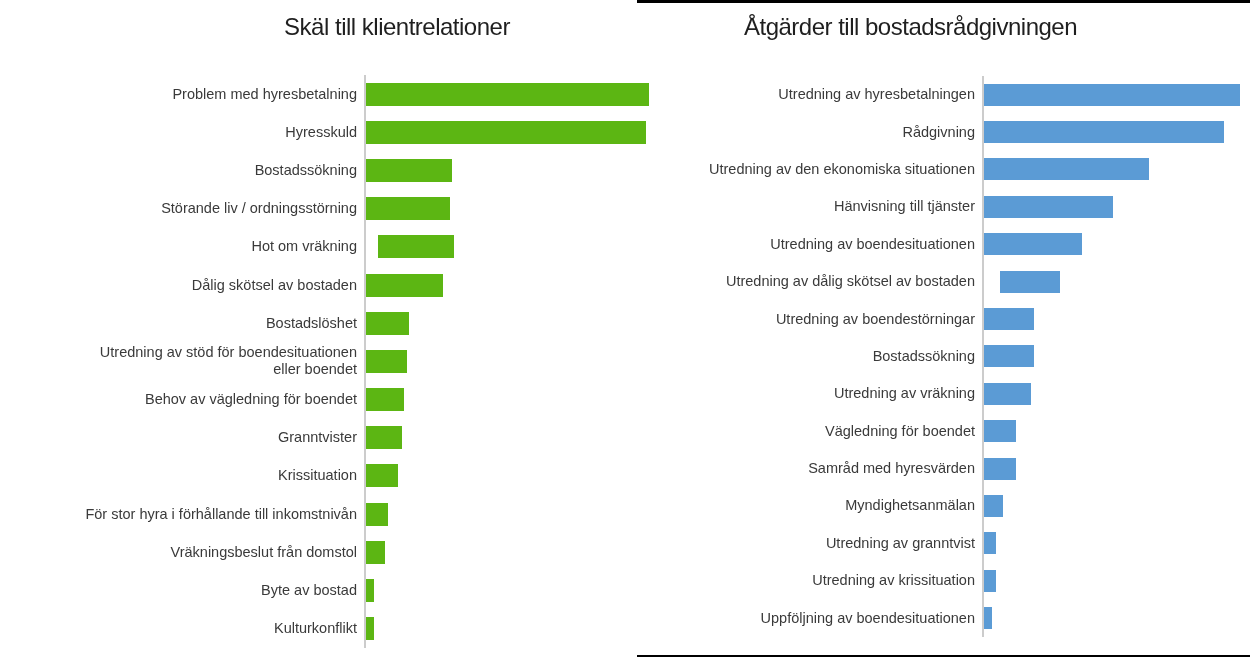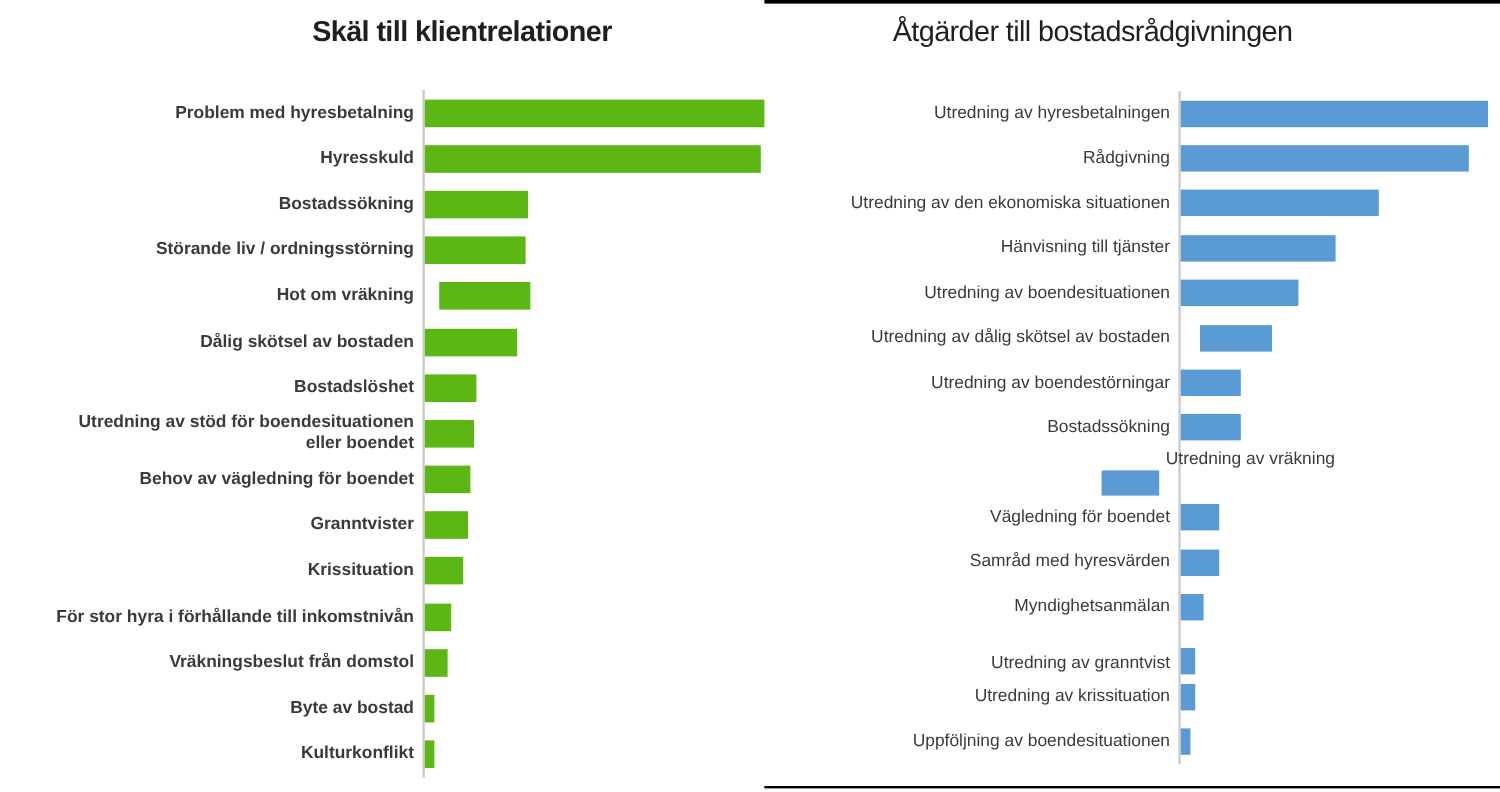--- a/index.html
+++ b/index.html
@@ -4,21 +4,21 @@
 <style>
   * { margin: 0; padding: 0; box-sizing: border-box; }
   html, body {
     width: 1250px; height: 660px;
     background: #ffffff;
     font-family: "Liberation Sans", sans-serif;
     overflow: hidden;
     position: relative;
   }
   .chart { position: absolute; top: 0; height: 660px; }
-  #chart-left  { left: 0;    width: 650px; font-weight: bold; }
+  #chart-left  { left: 12px;    width: 650px; }
   #chart-right { left: 625px; width: 625px; }
 
   .chart-title {
     position: absolute; top: 13px; width: 650px;
     text-align: center;
     font-size: 24px; letter-spacing: -0.5px;
     color: #1f1f1f;
     white-space: nowrap;
   }
   #chart-left  .chart-title { left: 60px;  }
@@ -164,37 +164,37 @@
           <div class="bar" style="width: 59.904px; background: rgb(91, 155, 213);"></div>
         </div>
         <div class="row" style="height: 37.4px;">
           <div class="cat-label">Utredning av boendestörningar</div>
           <div class="bar" style="width: 49.92px; background: rgb(91, 155, 213);"></div>
         </div>
         <div class="row" style="height: 37.4px;">
           <div class="cat-label">Bostadssökning</div>
           <div class="bar" style="width: 49.92px; background: rgb(91, 155, 213);"></div>
         </div>
-        <div class="row" style="height: 37.4px; flex-direction: column;">
+        <div class="row" style="height: 37.4px;">
           <div class="cat-label">Utredning av vräkning</div>
           <div class="bar" style="width: 47.104px; background: rgb(91, 155, 213);"></div>
         </div>
         <div class="row" style="height: 37.4px;">
           <div class="cat-label">Vägledning för boendet</div>
           <div class="bar" style="width: 32px; background: rgb(91, 155, 213);"></div>
         </div>
         <div class="row" style="height: 37.4px;">
           <div class="cat-label">Samråd med hyresvärden</div>
           <div class="bar" style="width: 32px; background: rgb(91, 155, 213);"></div>
         </div>
         <div class="row" style="height: 37.4px;">
           <div class="cat-label">Myndighetsanmälan</div>
           <div class="bar" style="width: 18.944px; background: rgb(91, 155, 213);"></div>
         </div>
-        <div class="row" style="height: 37.4px; align-items: flex-end;">
+        <div class="row" style="height: 37.4px;">
           <div class="cat-label">Utredning av granntvist</div>
           <div class="bar" style="width: 12.032px; background: rgb(91, 155, 213);"></div>
         </div>
         <div class="row" style="height: 37.4px;">
           <div class="cat-label">Utredning av krissituation</div>
           <div class="bar" style="width: 12.032px; background: rgb(91, 155, 213);"></div>
         </div>
         <div class="row" style="height: 37.4px;">
           <div class="cat-label">Uppföljning av boendesituationen</div>
           <div class="bar" style="width: 7.936px; background: rgb(91, 155, 213);"></div>

